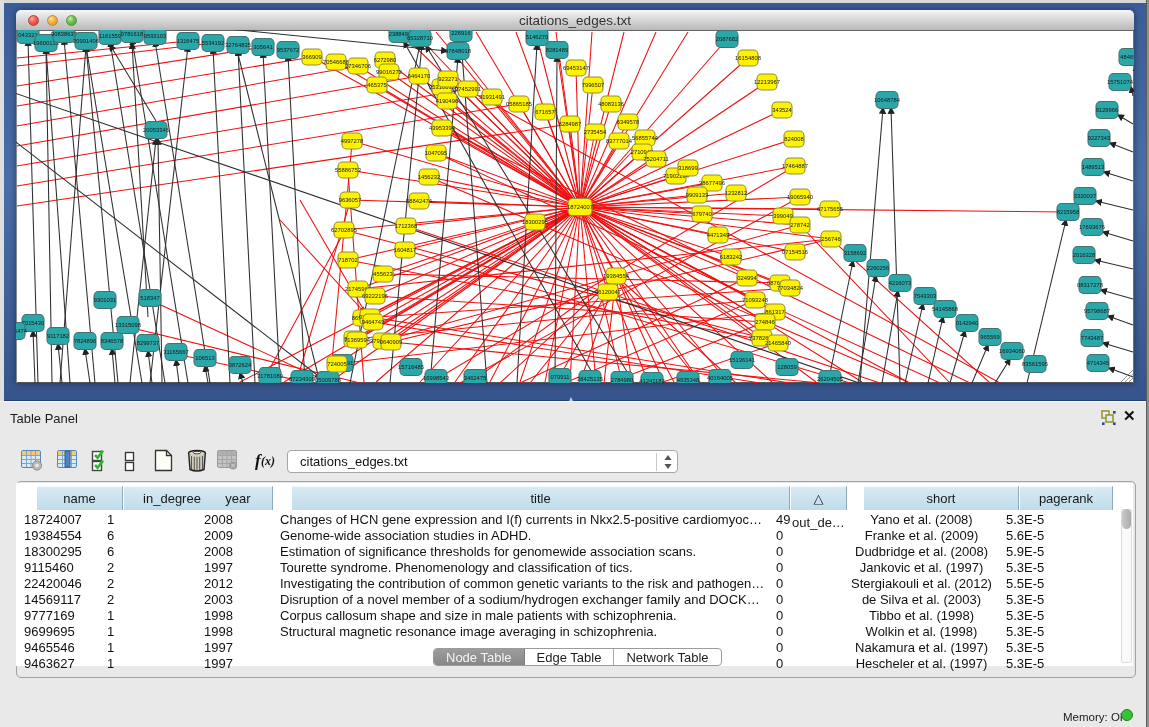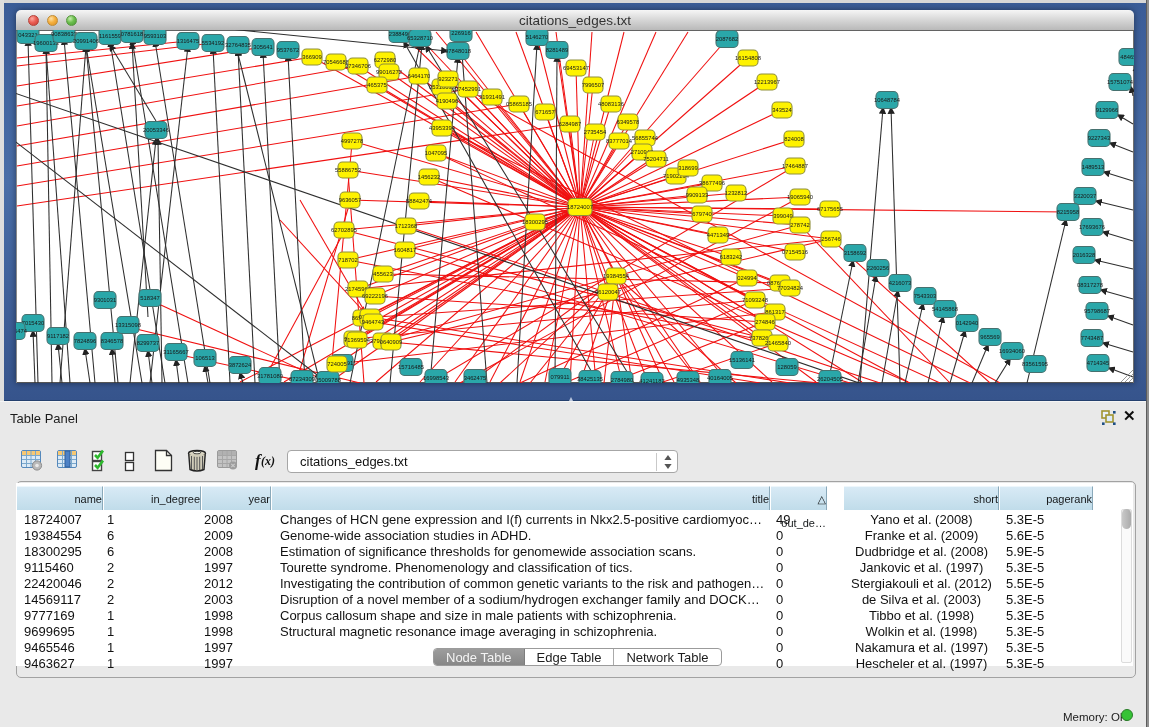--- a/index.html
+++ b/index.html
@@ -17,24 +17,24 @@
 #canvas { position:absolute; left:16px; top:31px; width:1118px; height:352px; background:#fff; overflow:hidden; box-shadow:inset 1px 0 0 #8a8a8a, inset -1px 0 0 #6f6f6f, inset 0 -1px 0 #555; }
 #tablepanel { position:absolute; left:0; top:401px; width:1146px; height:326px; background:#e9e9e9; border-top:1px solid #f5f5f5; }
 #tp-title { position:absolute; left:10px; top:411px; font-size:13px; color:#1c1c1c; }
 #tp-float { position:absolute; left:1101px; top:410px; }
 #tp-close { position:absolute; left:1123px; top:407px; font-size:15px; font-weight:bold; color:#0d0d0d; }
 #toolbar { position:absolute; left:21px; top:447px; height:30px; }
 #dropdown { position:absolute; left:287px; top:450px; width:391px; height:23px; background:#fff; border:1px solid #a6a6a6; border-radius:4px; font-size:13px; color:#111; line-height:21px; padding-left:12px; }
 #dd-arrows { position:absolute; right:8px; top:2px; width:13px; height:18px; border-left:1px solid #c9c9c9; padding-left:6px; }
 #tablebox { position:absolute; left:16px; top:481px; width:1120px; height:197px; background:#e9e9e9; border:1.5px solid #a2a2a2; border-radius:5px; overflow:hidden; }
 #tbl-white { position:absolute; left:16px; top:483px; width:1117px; height:183px; background:#fff; }
-.hcell { position:absolute; top:486px; height:24px; background:linear-gradient(#d8eaf5,#c0dcea); border-right:1px solid #8aa9ba; border-top:1px solid #eef7fc; font-size:11px; color:#15181a; text-align:right; line-height:24px; }
+.hcell { position:absolute; top:486px; height:24px; background:linear-gradient(#d8eaf5,#c0dcea); border-right:1px solid #8aa9ba; border-top:1px solid #eef7fc; font-size:13px; color:#15181a; text-align:center; line-height:24px;margin-left:20px; }
 #h0 { left:17px;  width:86px;  }
 #h1 { left:104px; width:97px;  }
-#h2 { left:202px; width:69px;  }
+#h2 { left:184px; width:69px;  }
 #h3 { left:272px; width:498px; }
 #h4 { left:771px; width:56px;  }
 #h5 { left:844px; width:155px; }
 #h6 { left:1000px;width:93px;  }
 .trow { position:absolute; left:17px; width:1100px; height:16px; font-size:13px; color:#111; }
 .trow span { position:absolute; top:0; white-space:nowrap; overflow:hidden; }
 .c0 { left:7px;   width:92px; }
 .c1 { left:90px;  width:95px; }
 .c2 { left:187px; width:70px; }
 .c3 { left:263px; width:495px;}

